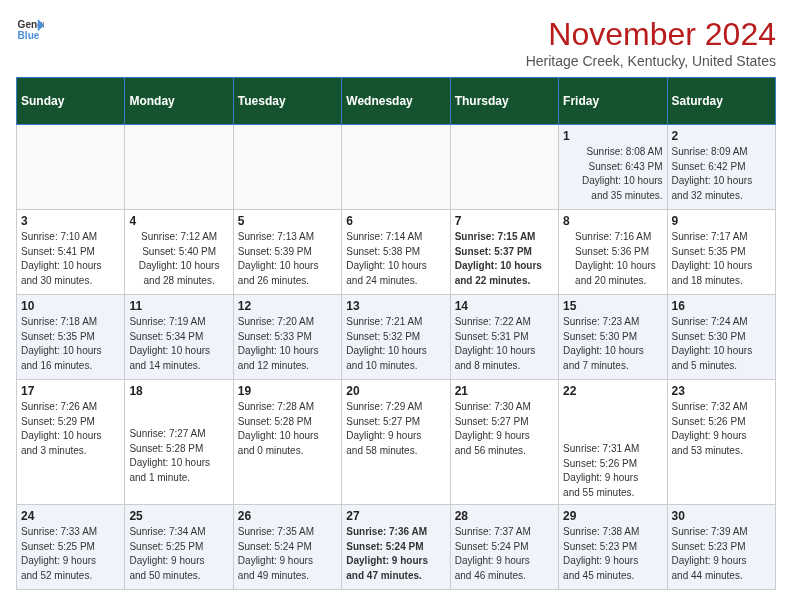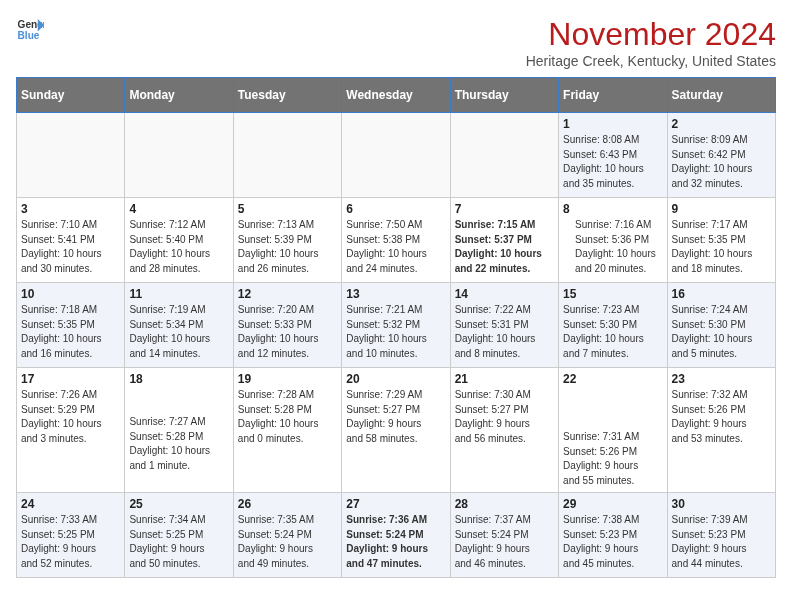--- a/index.html
+++ b/index.html
@@ -36,23 +36,23 @@
     .subtitle {
       font-size: 14px;
       color: #555;
     }
     .calendar {
       width: 100%;
       border-collapse: collapse;
       font-size: 11px;
     }
     .calendar th {
-      background: #737373;
+      background: #14532d;
       color: #fff;
-      padding: 10px 4px;
+      padding: 16px 4px;
       text-align: left;
       font-size: 12px;
       font-weight: bold;
       border: 1px solid #3a7bc8;
     }
     .calendar td {
       border: 1px solid #ccc;
       vertical-align: top;
       padding: 4px;
       width: calc(100% / 7);
@@ -109,21 +109,21 @@
   </thead>
   <tbody id="calendar-body">
   <tr class="week-row">
         <td class="empty"></td>
         <td class="empty"></td>
         <td class="empty"></td>
         <td class="empty"></td>
         <td class="empty"></td>
         <td class="shaded">
           <div class="day-number">1</div>
-          <div class="day-info" style="white-space: pre-line;">Sunrise: 8:08 AM
+          <div class="day-info" style="white-space: pre-line; text-align: right;">Sunrise: 8:08 AM
 Sunset: 6:43 PM
 Daylight: 10 hours
 and 35 minutes.</div>
         </td>
         <td class="shaded">
           <div class="day-number">2</div>
           <div class="day-info" style="white-space: pre-line;">Sunrise: 8:09 AM
 Sunset: 6:42 PM
 Daylight: 10 hours
 and 32 minutes.</div>
@@ -132,35 +132,35 @@
       <tr class="week-row">
         <td>
           <div class="day-number">3</div>
           <div class="day-info" style="white-space: pre-line;">Sunrise: 7:10 AM
 Sunset: 5:41 PM
 Daylight: 10 hours
 and 30 minutes.</div>
         </td>
         <td>
           <div class="day-number">4</div>
-          <div class="day-info" style="white-space: pre-line;">Sunrise: 7:12 AM
+          <div class="day-info" style="white-space: pre-line; text-align: center;">Sunrise: 7:12 AM
 Sunset: 5:40 PM
 Daylight: 10 hours
 and 28 minutes.</div>
         </td>
         <td>
           <div class="day-number">5</div>
           <div class="day-info" style="white-space: pre-line;">Sunrise: 7:13 AM
 Sunset: 5:39 PM
 Daylight: 10 hours
 and 26 minutes.</div>
         </td>
         <td>
           <div class="day-number">6</div>
-          <div class="day-info" style="white-space: pre-line;">Sunrise: 7:50 AM
+          <div class="day-info" style="white-space: pre-line;">Sunrise: 7:14 AM
 Sunset: 5:38 PM
 Daylight: 10 hours
 and 24 minutes.</div>
         </td>
         <td>
           <div class="day-number">7</div>
           <div class="day-info" style="white-space: pre-line; font-weight: bold;">Sunrise: 7:15 AM
 Sunset: 5:37 PM
 Daylight: 10 hours
 and 22 minutes.</div>

